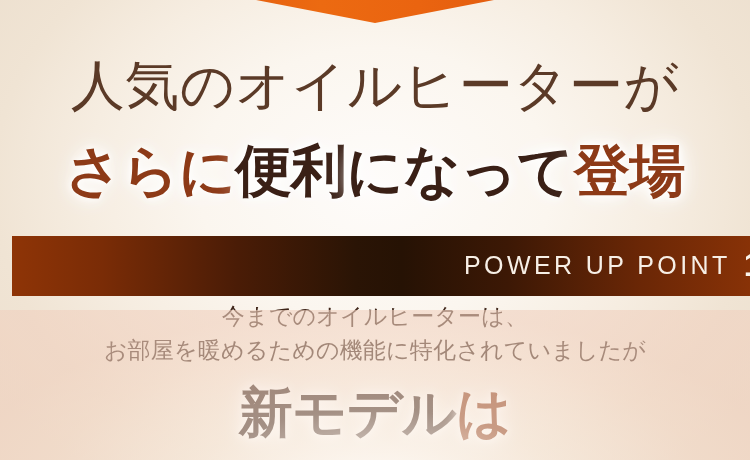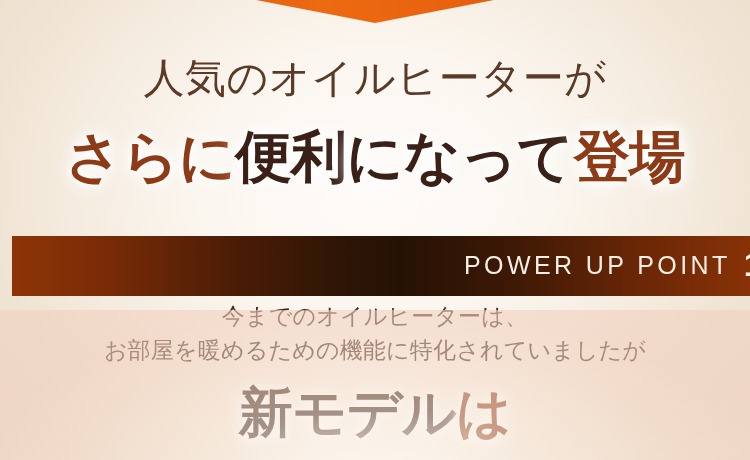--- a/index.html
+++ b/index.html
@@ -55,21 +55,21 @@
 
   
   #headline {
     position: absolute;
     top: 56px;
     left: 0;
     width: 750px;
     text-align: center;
   }
   .line-1 {
-    font-size: 41px;
+    font-size: 54px;
     line-height: 1.08;
     letter-spacing: 0.5px;
     font-weight: 400;
     color: #5B3A27;
     white-space: nowrap;
   }
   .line-2 {
     margin-top: 28px;
     font-size: 56px;
     line-height: 1.05;

